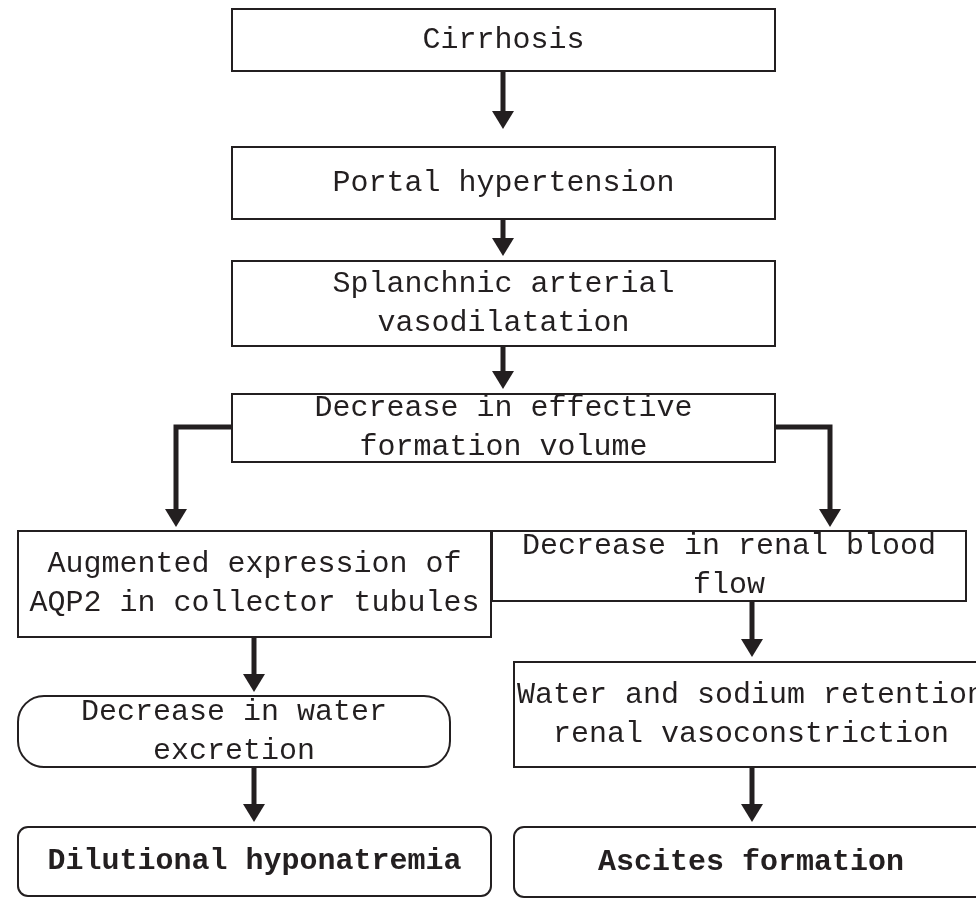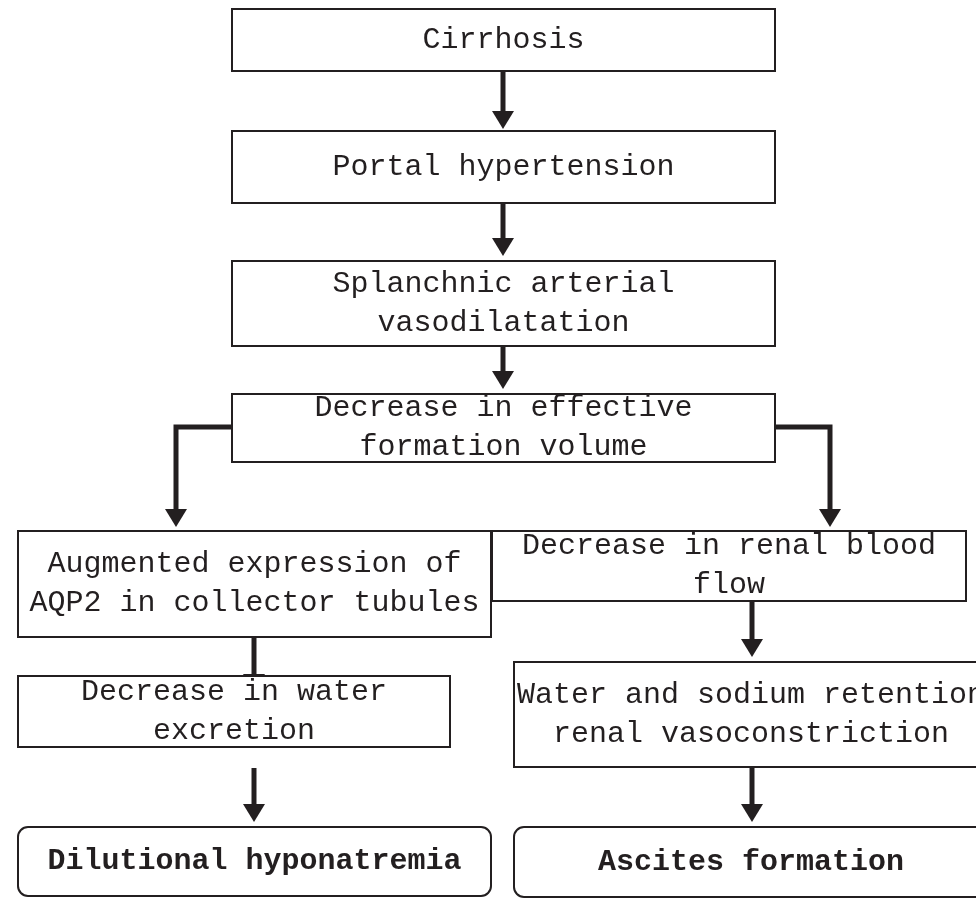--- a/index.html
+++ b/index.html
@@ -36,26 +36,26 @@
     align-items: center;
     justify-content: center;
     text-align: center;
     font-size: 30px;
     line-height: 1.3;
     white-space: pre-line;
   }
   .box.bold { font-weight: bold; border-radius: 11px; }
   
   .b0 { left: 215px; top:   8px; width: 545px; height: 64px; }
-  .b1 { left: 215px; top: 130px; width: 545px; height: 74px; align-items: center; }
+  .b1 { left: 215px; top: 146px; width: 545px; height: 74px; align-items: center; }
   .b2 { left: 215px; top: 260px; width: 545px; height: 87px; }
   .b3 { left: 215px; top: 393px; width: 545px; height: 70px; }
   
   .b4 { left:   1px; top: 530px; width: 475px; height: 108px; }
-  .b6 { left:   1px; top: 675px; width: 434px; height: 73px; }
+  .b6 { left:   1px; top: 695px; width: 434px; height: 73px; border-radius: 27px; }
   .b7 { left:   1px; top: 826px; width: 475px; height: 71px; }
   
   .b5 { left: 475px; top: 530px; width: 476px; height: 72px; }
   .b8 { left: 497px; top: 661px; width: 476px; height: 107px; }
   .b9 { left: 497px; top: 826px; width: 476px; height: 72px; }
 </style>
 </head>
 <body>
 
 <div class="canvas">

